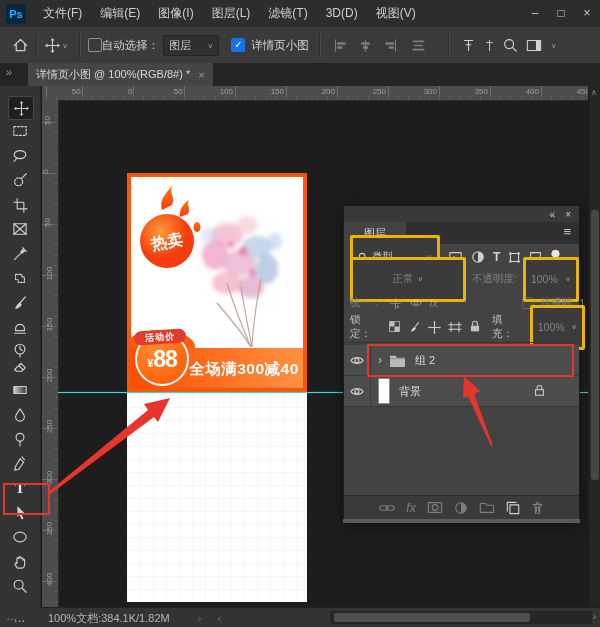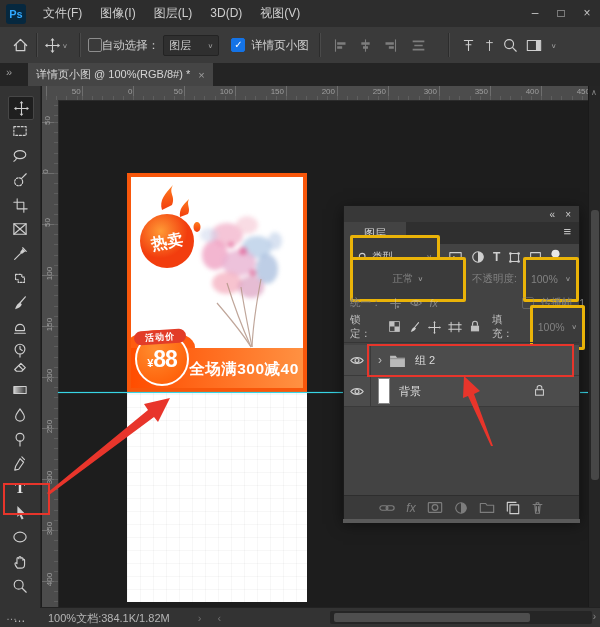--- a/index.html
+++ b/index.html
@@ -94,22 +94,24 @@
   .annot{z-index:41;}
 </style>
 </head>
 <body>
 
 <div id="app">
 
   <div id="menubar" class="abs row">
     <div id="pslogo">Ps</div>
     <div class="menu-item">文件(F)</div>
+    <div class="menu-item">编辑(E)</div>
     <div class="menu-item">图像(I)</div>
     <div class="menu-item">图层(L)</div>
+    <div class="menu-item">滤镜(T)</div>
     <div class="menu-item">3D(D)</div>
     <div class="menu-item">视图(V)</div>
     <div style="flex:1"></div>
     <div class="winbtn">–</div>
     <div class="winbtn">□</div>
     <div class="winbtn">×</div>
   </div>
 
   <div id="optionsbar" class="abs row">
     <div style="width:12px"></div>

